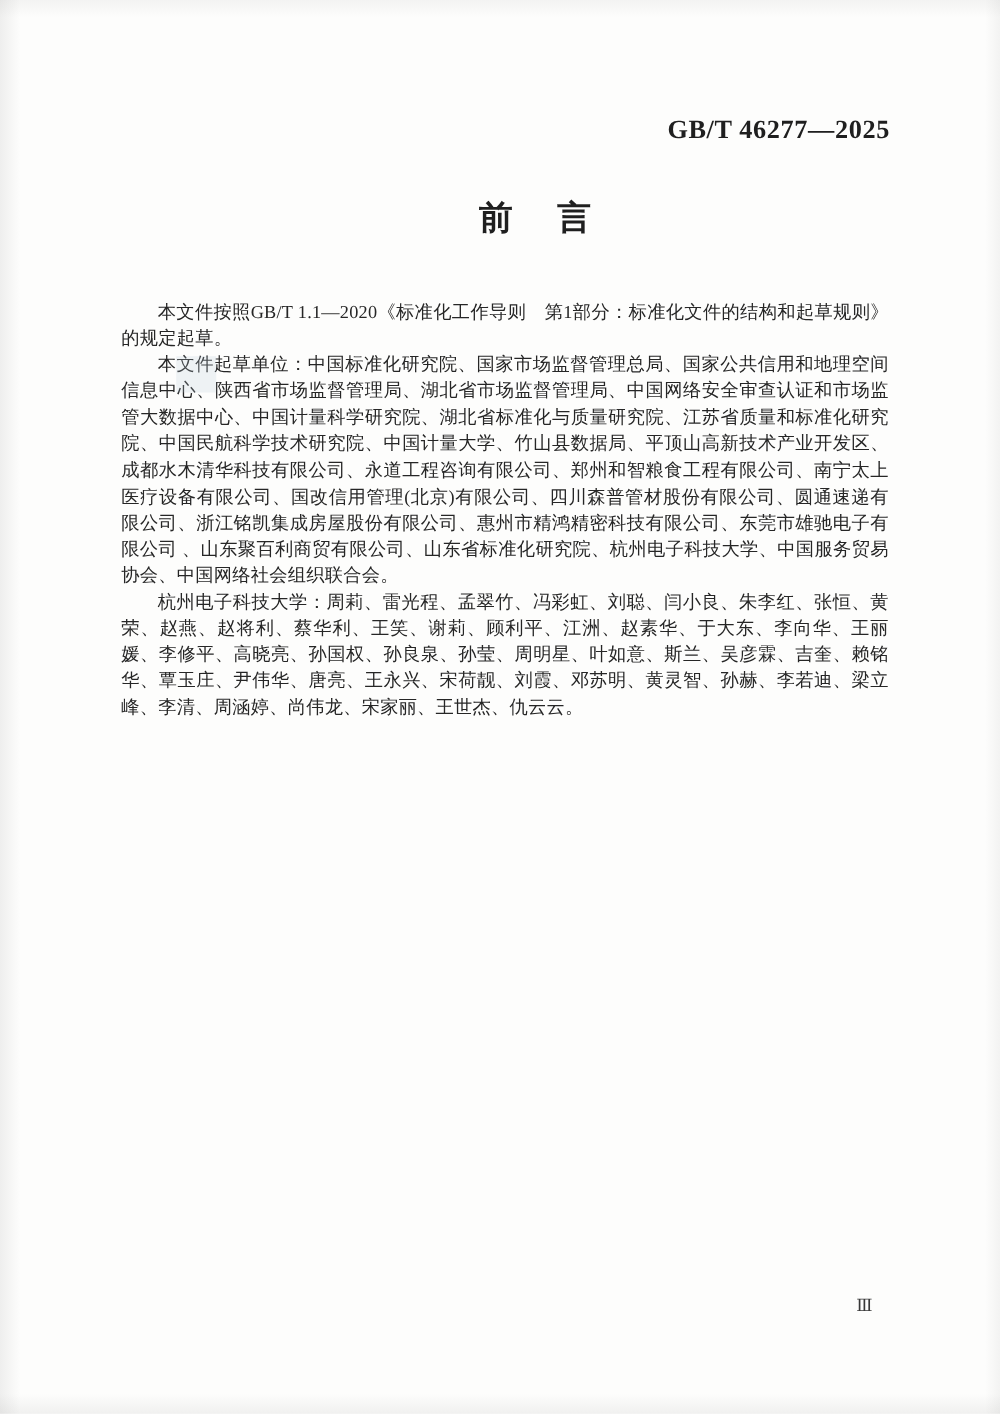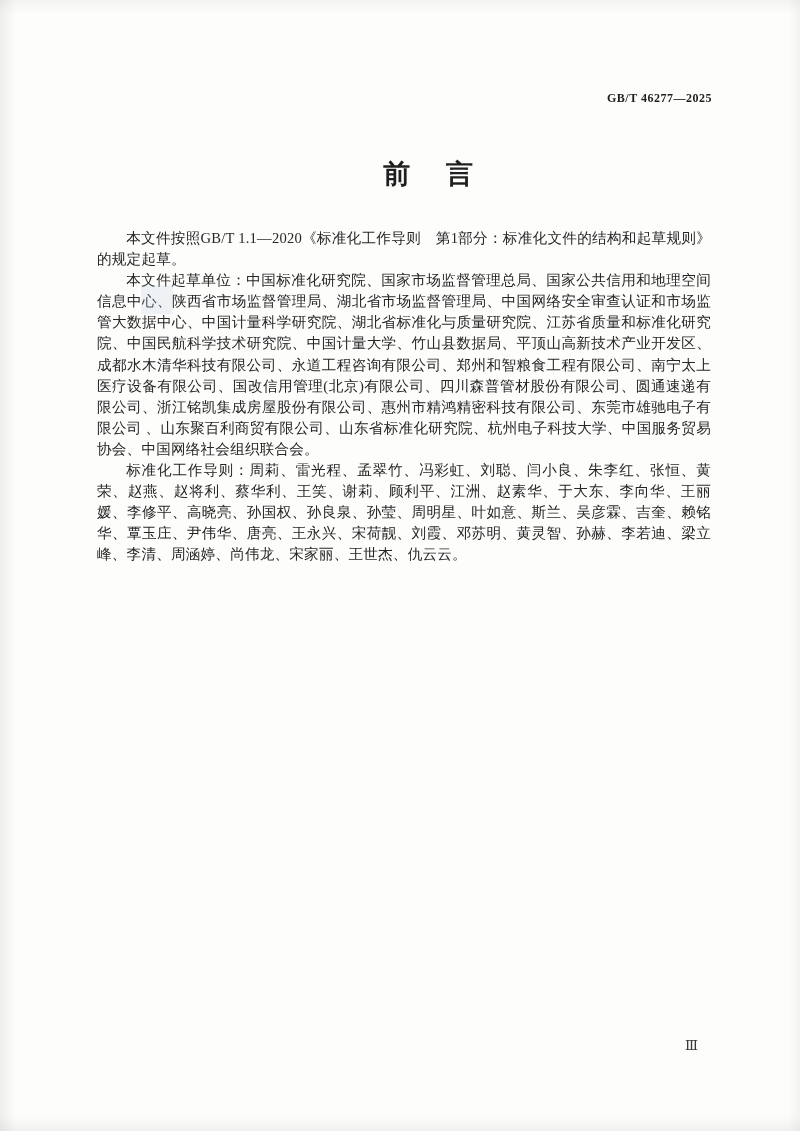--- a/index.html
+++ b/index.html
@@ -20,21 +20,21 @@
       #fdfdfc;
   }
   .page {
     position: absolute;
     inset: 0;
   }
   .doc-code {
     position: absolute;
     top: 91px;
     right: 88px;
-    font-size: 12px;
+    font-size: 21px;
     font-weight: bold;
     letter-spacing: 0.5px;
     color: #1f1f1f;
     white-space: nowrap;
   }
   .page-title {
     position: absolute;
     top: 156px;
     left: 0;
     width: 100%;
@@ -46,21 +46,21 @@
   }
   .page-title .tchar {
     display: inline-block;
   }
   .page-title .tchar + .tchar {
     margin-left: 29px;
   }
   .content {
     position: absolute;
     left: 97px;
-    top: 228px;
+    top: 240px;
     width: 614px;
   }
   .content p {
     margin: 0;
     padding: 0;
     font-size: 14.6px;
     line-height: 21.1px;
     color: #262626;
     text-align: justify;
     text-indent: 2em;
@@ -91,20 +91,20 @@
   <div class="doc-code">GB/T 46277—2025</div>
 
   <div class="page-title">
     <span class="tchar">前</span>
     <span class="tchar">言</span>
   </div>
 
   <div class="content">
     <p>本文件按照GB/T 1.1—2020《标准化工作导则　第1部分：标准化文件的结构和起草规则》的规定起草。</p>
     <p>本文件起草单位：中国标准化研究院、国家市场监督管理总局、国家公共信用和地理空间信息中心、陕西省市场监督管理局、湖北省市场监督管理局、中国网络安全审查认证和市场监管大数据中心、中国计量科学研究院、湖北省标准化与质量研究院、江苏省质量和标准化研究院、中国民航科学技术研究院、中国计量大学、竹山县数据局、平顶山高新技术产业开发区、成都水木清华科技有限公司、永道工程咨询有限公司、郑州和智粮食工程有限公司、南宁太上医疗设备有限公司、国改信用管理(北京)有限公司、四川森普管材股份有限公司、圆通速递有限公司、浙江铭凯集成房屋股份有限公司、惠州市精鸿精密科技有限公司、东莞市雄驰电子有限公司 、山东聚百利商贸有限公司、山东省标准化研究院、杭州电子科技大学、中国服务贸易协会、中国网络社会组织联合会。</p>
-    <p>标准化工作导则：周莉、雷光程、孟翠竹、冯彩虹、刘聪、闫小良、朱李红、张恒、黄荣、赵燕、赵将利、蔡华利、王笑、谢莉、顾利平、江洲、赵素华、于大东、李向华、王丽媛、李修平、高晓亮、孙国权、孙良泉、孙莹、周明星、叶如意、斯兰、吴彦霖、吉奎、赖铭华、覃玉庄、尹伟华、唐亮、王永兴、宋荷靓、刘霞、邓苏明、黄灵智、孙赫、李若迪、梁立峰、李清、周涵婷、尚伟龙、宋家丽、王世杰、仇云云。</p>
+    <p>杭州电子科技大学：周莉、雷光程、孟翠竹、冯彩虹、刘聪、闫小良、朱李红、张恒、黄荣、赵燕、赵将利、蔡华利、王笑、谢莉、顾利平、江洲、赵素华、于大东、李向华、王丽媛、李修平、高晓亮、孙国权、孙良泉、孙莹、周明星、叶如意、斯兰、吴彦霖、吉奎、赖铭华、覃玉庄、尹伟华、唐亮、王永兴、宋荷靓、刘霞、邓苏明、黄灵智、孙赫、李若迪、梁立峰、李清、周涵婷、尚伟龙、宋家丽、王世杰、仇云云。</p>
   </div>
 
   <div class="scan-artifact"></div>
 
   <div class="page-number">Ⅲ</div>
 
 </div>
 
 </body></html>

